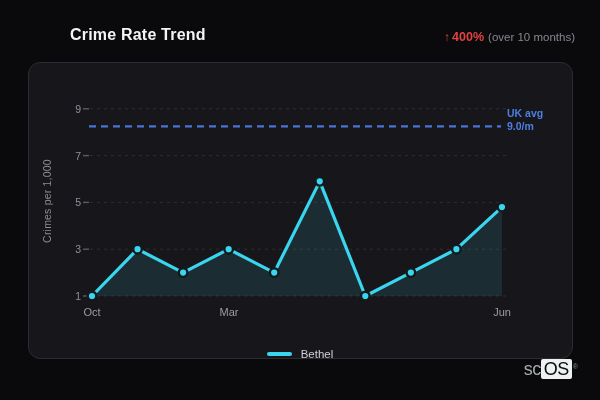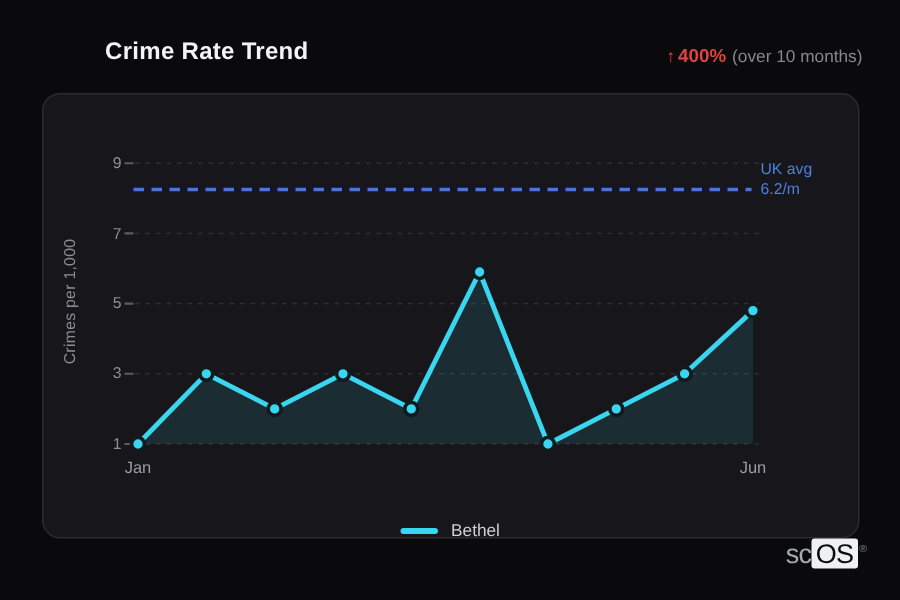--- a/index.html
+++ b/index.html
@@ -33,21 +33,21 @@
     position:absolute; width:60px; text-align:center; top:241px;
     font-size:11px; color:#9b9ba1; line-height:16px;
   }
   .ylabel {
     position:absolute; left:-41px; top:131px; width:120px; height:14px;
     transform:rotate(-90deg); text-align:center;
     font-size:10.5px; color:#8c8c92; letter-spacing:.2px;
   }
   .ukavg-label {
     position:absolute; left:478px; top:44px; width:62px;
-    font-size:10.5px; line-height:13px; color:#4c7fe0;
+    font-size:10.5px; line-height:13px; color:#4c7fe0;font-weight:bold;
   }
   
   .legend {
     position:absolute; left:0; right:0; top:348px;
     display:flex; justify-content:center; align-items:center; gap:26px;
     font-size:11.5px; color:#cfcfd4;
   }
   .legend-item { display:flex; align-items:center; gap:9px; }
   .swatch-solid {
     width:25px; height:3.5px; border-radius:2px; background:#3ad5ef;
@@ -106,26 +106,27 @@
     </svg>
 
   <div class="ylabel">Crimes per 1,000</div>
 
   <span class="ytick" style="top:39px">9</span>
   <span class="ytick" style="top:86px">7</span>
   <span class="ytick" style="top:132px">5</span>
   <span class="ytick" style="top:179px">3</span>
   <span class="ytick" style="top:226px">1</span>
 
-  <span class="xtick" style="left:33px">Jan</span>
+  <span class="xtick" style="left:33px">Oct</span>
+  <span class="xtick" style="left:170px">Mar</span>
   <span class="xtick" style="left:443px">Jun</span>
 
   <div class="ukavg-label">
     <div>UK avg</div>
-    <div>6.2/m</div>
+    <div>9.0/m</div>
   </div>
 </div>
 
 <div class="legend">
   <div class="legend-item">
     <span class="swatch-solid"></span>
     <span>Bethel</span>
   </div>
 </div>
 

